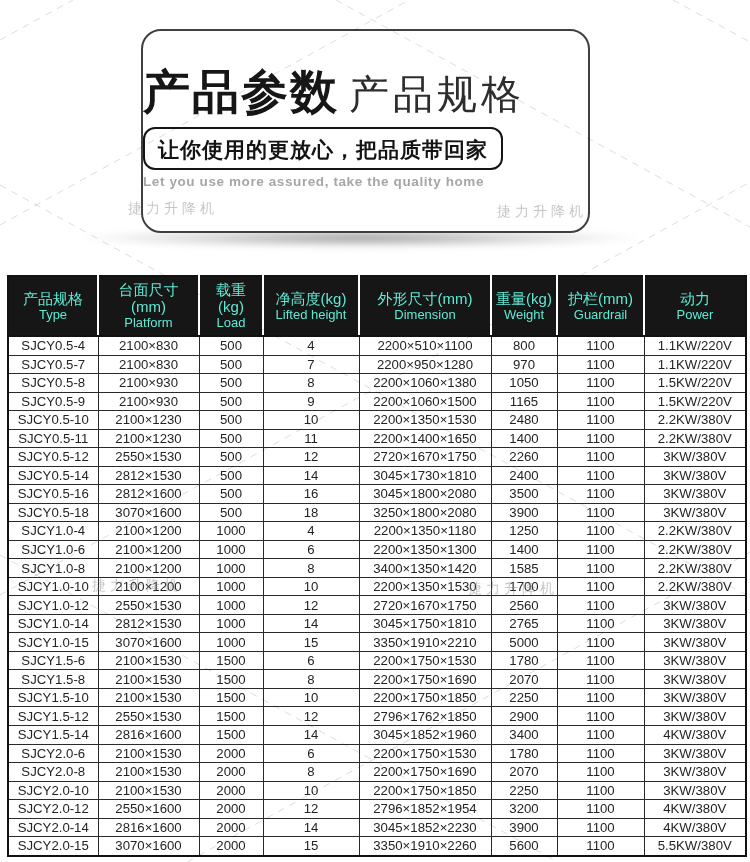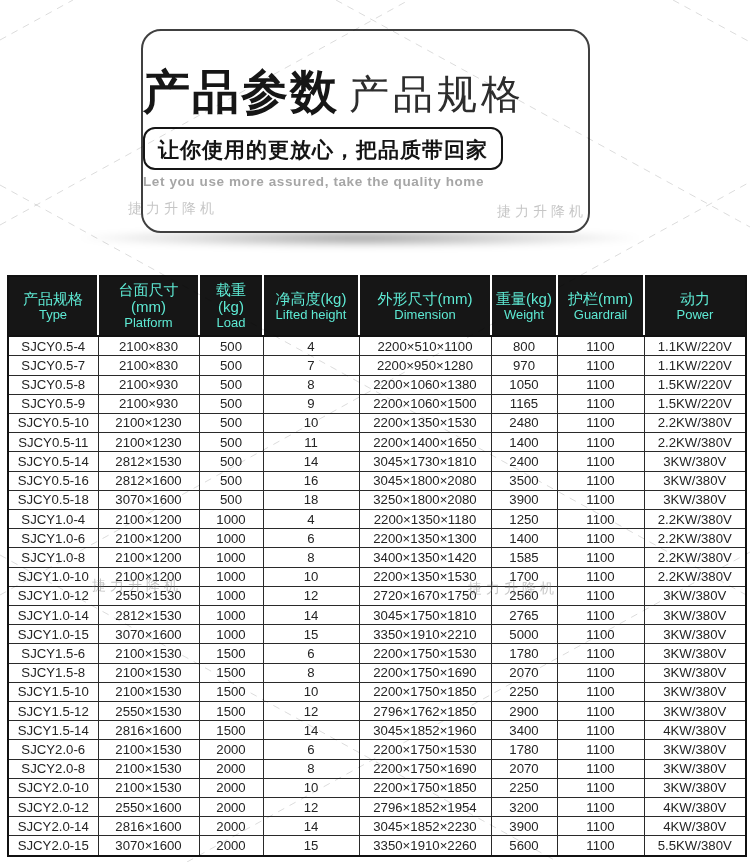--- a/index.html
+++ b/index.html
@@ -186,20 +186,30 @@
           <td>SJCY0.5-11</td>
           <td>2100×1230</td>
           <td>500</td>
           <td>11</td>
           <td>2200×1400×1650</td>
           <td>1400</td>
           <td>1100</td>
           <td>2.2KW/380V</td>
         </tr>
         <tr>
+          <td>SJCY0.5-12</td>
+          <td>2550×1530</td>
+          <td>500</td>
+          <td>12</td>
+          <td>2720×1670×1750</td>
+          <td>2260</td>
+          <td>1100</td>
+          <td>3KW/380V</td>
+        </tr>
+        <tr>
           <td>SJCY0.5-14</td>
           <td>2812×1530</td>
           <td>500</td>
           <td>14</td>
           <td>3045×1730×1810</td>
           <td>2400</td>
           <td>1100</td>
           <td>3KW/380V</td>
         </tr>
         <tr>

